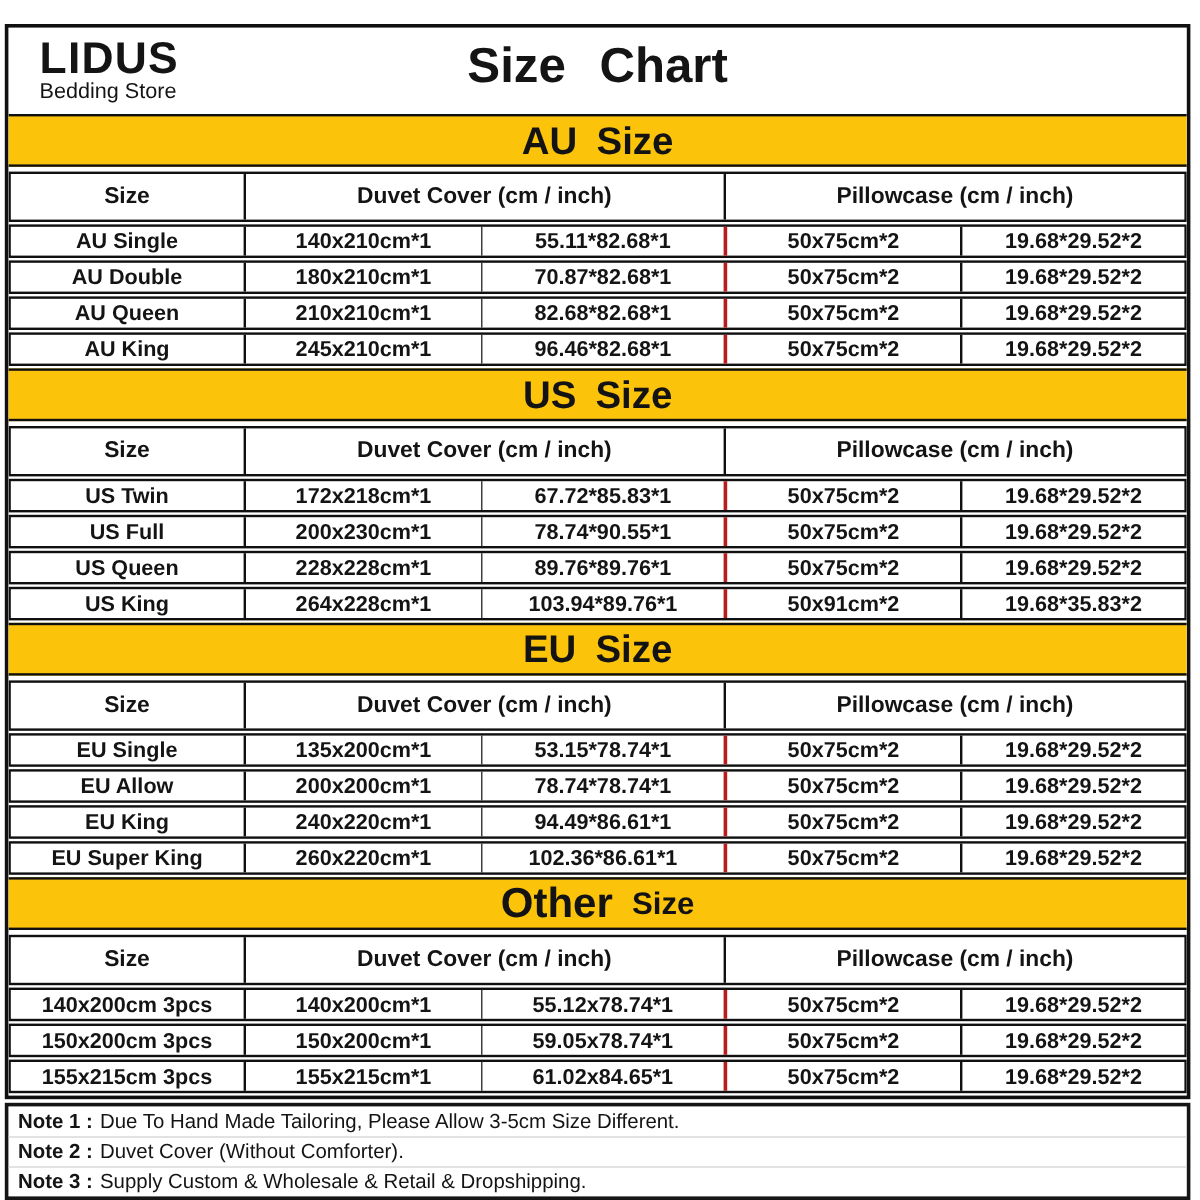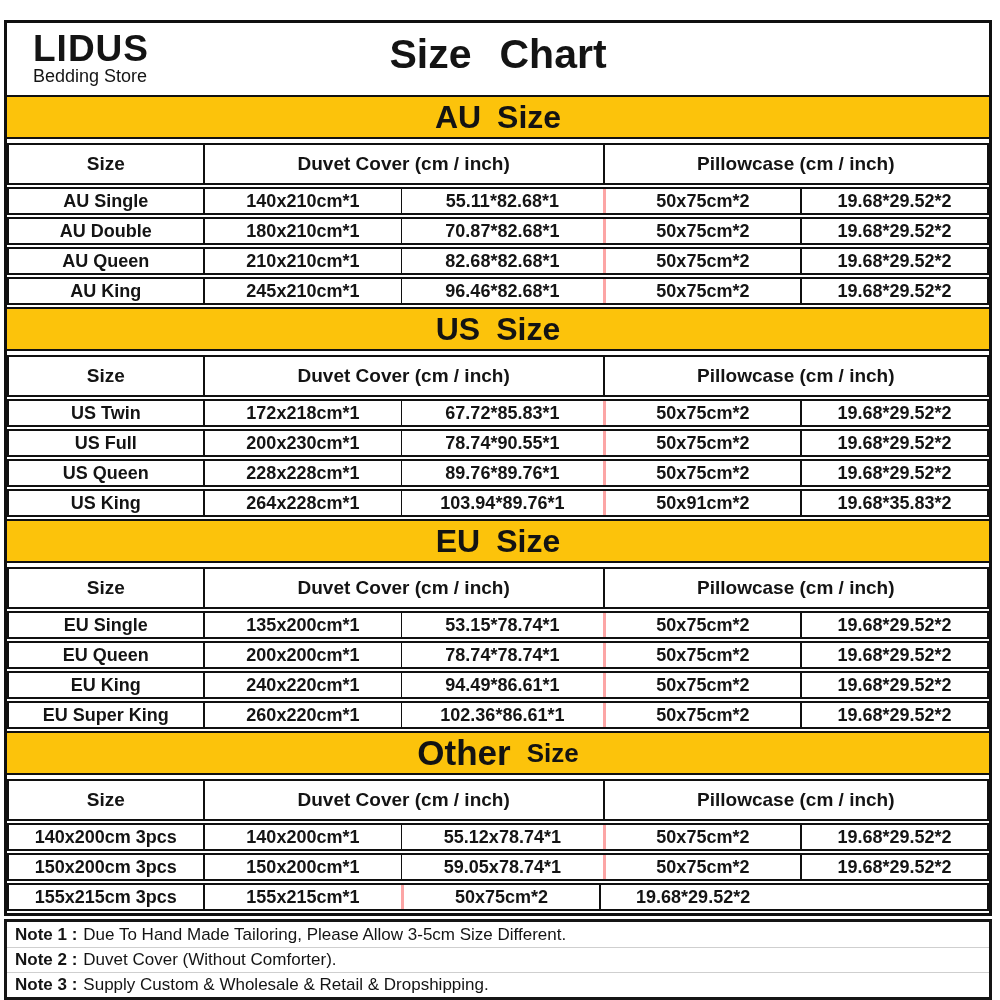--- a/index.html
+++ b/index.html
@@ -34,21 +34,21 @@
   .h-size   { width:19.8%; }
   .h-duvet  { width:40.9%; border-left:2px solid #101010; }
   .h-pillow { width:39.3%; border-left:2px solid #101010; }
 
   .t-row { display:flex; margin-top:2px; height:28px; border:2px solid #101010;
            font-size:18px; font-weight:bold; background:#fff; }
   .t-row > div { display:flex; align-items:center; justify-content:center; white-space:nowrap; }
   .c1 { width:19.8%; }
   .c2 { width:20.3%; border-left:2px solid #101010; }
   .c3 { width:20.6%; border-left:1px solid #101010; }
-  .c4 { width:20.2%; border-left:3px solid #fca5a5; }
+  .c4 { width:20.2%; border-left:3px solid #b91c1c; }
   .c5 { width:19.1%; border-left:2px solid #101010; }
 
   
   .notes-frame { margin-top:3px; border:3px solid #151515; background:#fff; }
   .note-row { height:25px; display:flex; align-items:center; padding-left:8px;
               font-size:17px; }
   .note-row + .note-row { border-top:1px solid #cfcfcf; }
   .note-label { font-weight:bold; margin-right:6px; white-space:pre; }
 </style>
 </head>
@@ -158,21 +158,21 @@
         <div class="h-pillow">Pillowcase (cm / inch)</div>
       </div>
       <div class="t-row">
         <div class="c1">EU Single</div>
         <div class="c2">135x200cm*1</div>
         <div class="c3">53.15*78.74*1</div>
         <div class="c4">50x75cm*2</div>
         <div class="c5">19.68*29.52*2</div>
       </div>
       <div class="t-row">
-        <div class="c1">EU Queen</div>
+        <div class="c1">EU Allow</div>
         <div class="c2">200x200cm*1</div>
         <div class="c3">78.74*78.74*1</div>
         <div class="c4">50x75cm*2</div>
         <div class="c5">19.68*29.52*2</div>
       </div>
       <div class="t-row">
         <div class="c1">EU King</div>
         <div class="c2">240x220cm*1</div>
         <div class="c3">94.49*86.61*1</div>
         <div class="c4">50x75cm*2</div>
@@ -207,20 +207,21 @@
       <div class="t-row">
         <div class="c1">150x200cm 3pcs</div>
         <div class="c2">150x200cm*1</div>
         <div class="c3">59.05x78.74*1</div>
         <div class="c4">50x75cm*2</div>
         <div class="c5">19.68*29.52*2</div>
       </div>
       <div class="t-row">
         <div class="c1">155x215cm 3pcs</div>
         <div class="c2">155x215cm*1</div>
+        <div class="c3">61.02x84.65*1</div>
         <div class="c4">50x75cm*2</div>
         <div class="c5">19.68*29.52*2</div>
       </div>
     </div>
 
   </div>
 
   <div class="notes-frame">
     <div class="note-row">
       <span class="note-label">Note 1 :</span>

